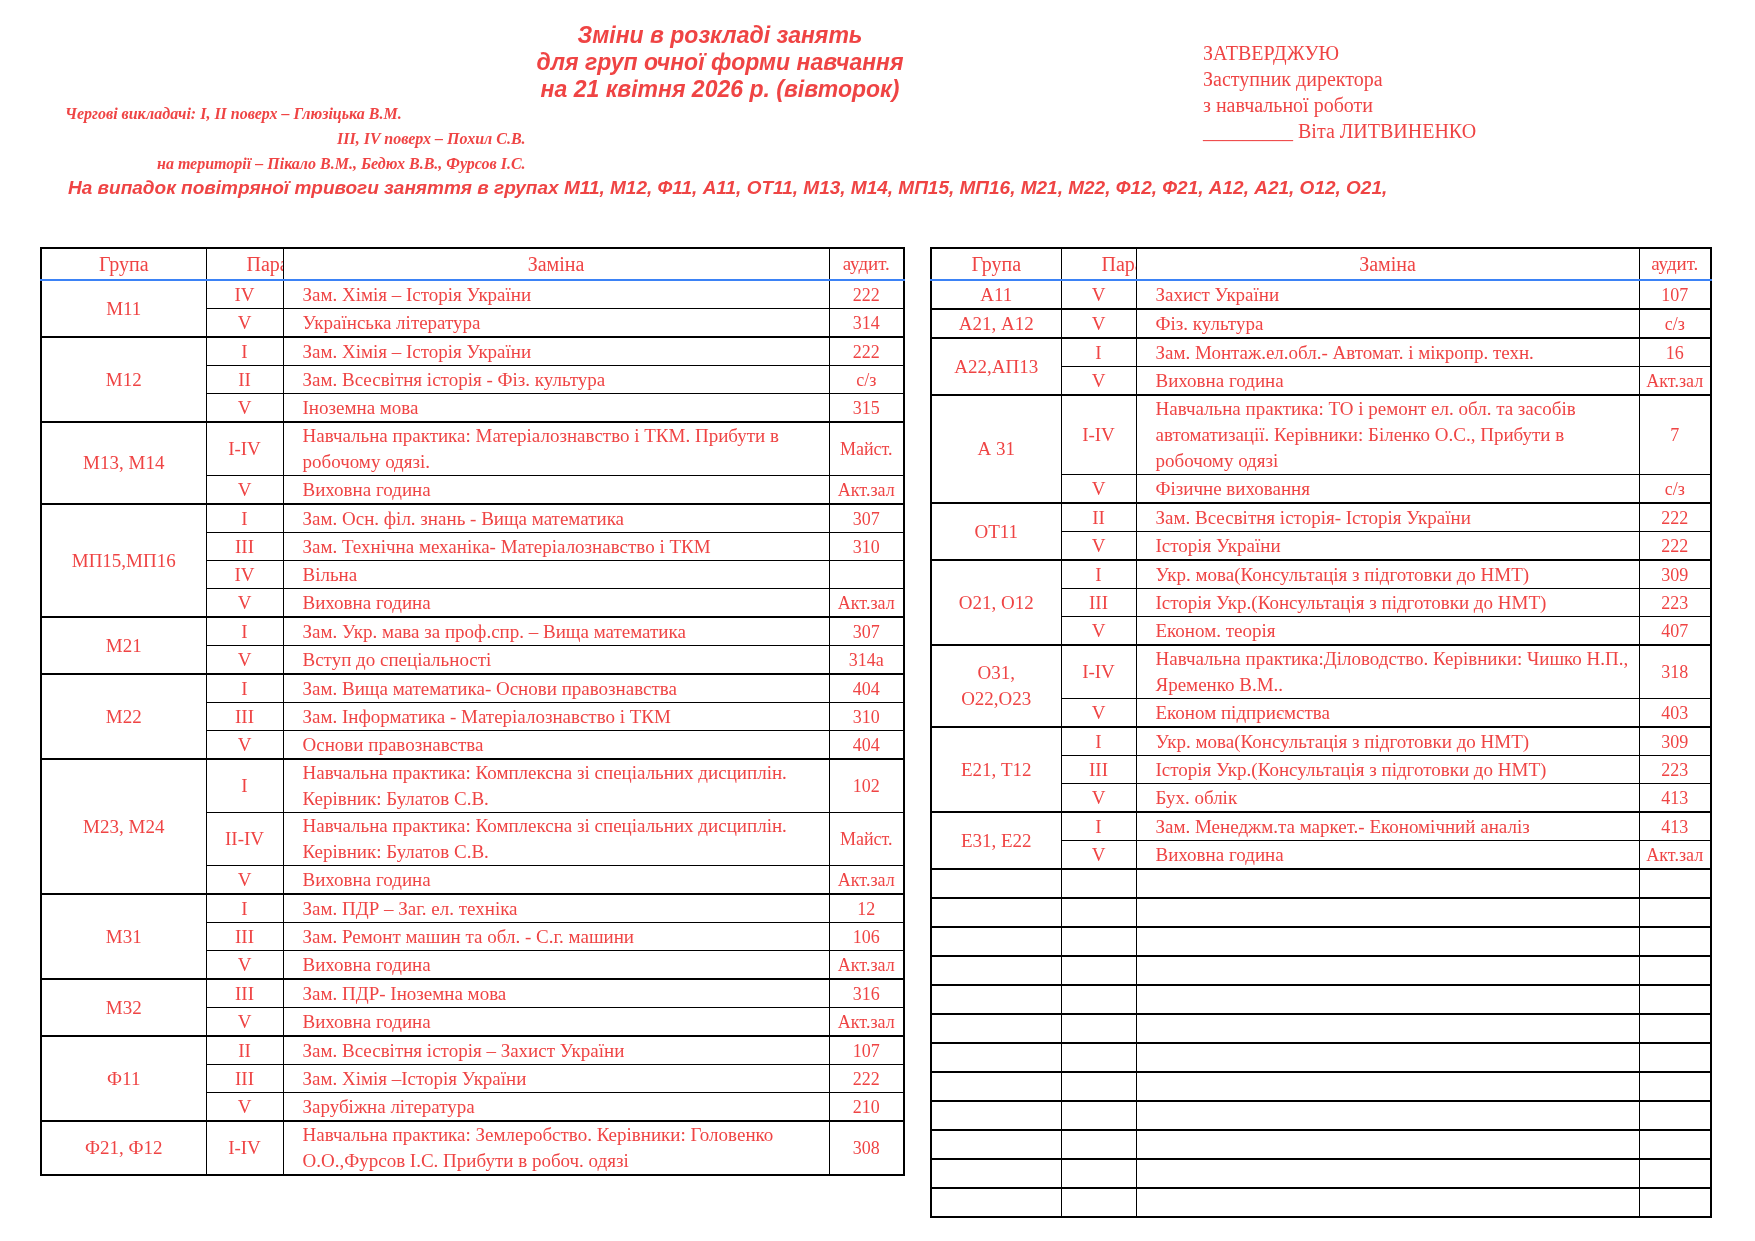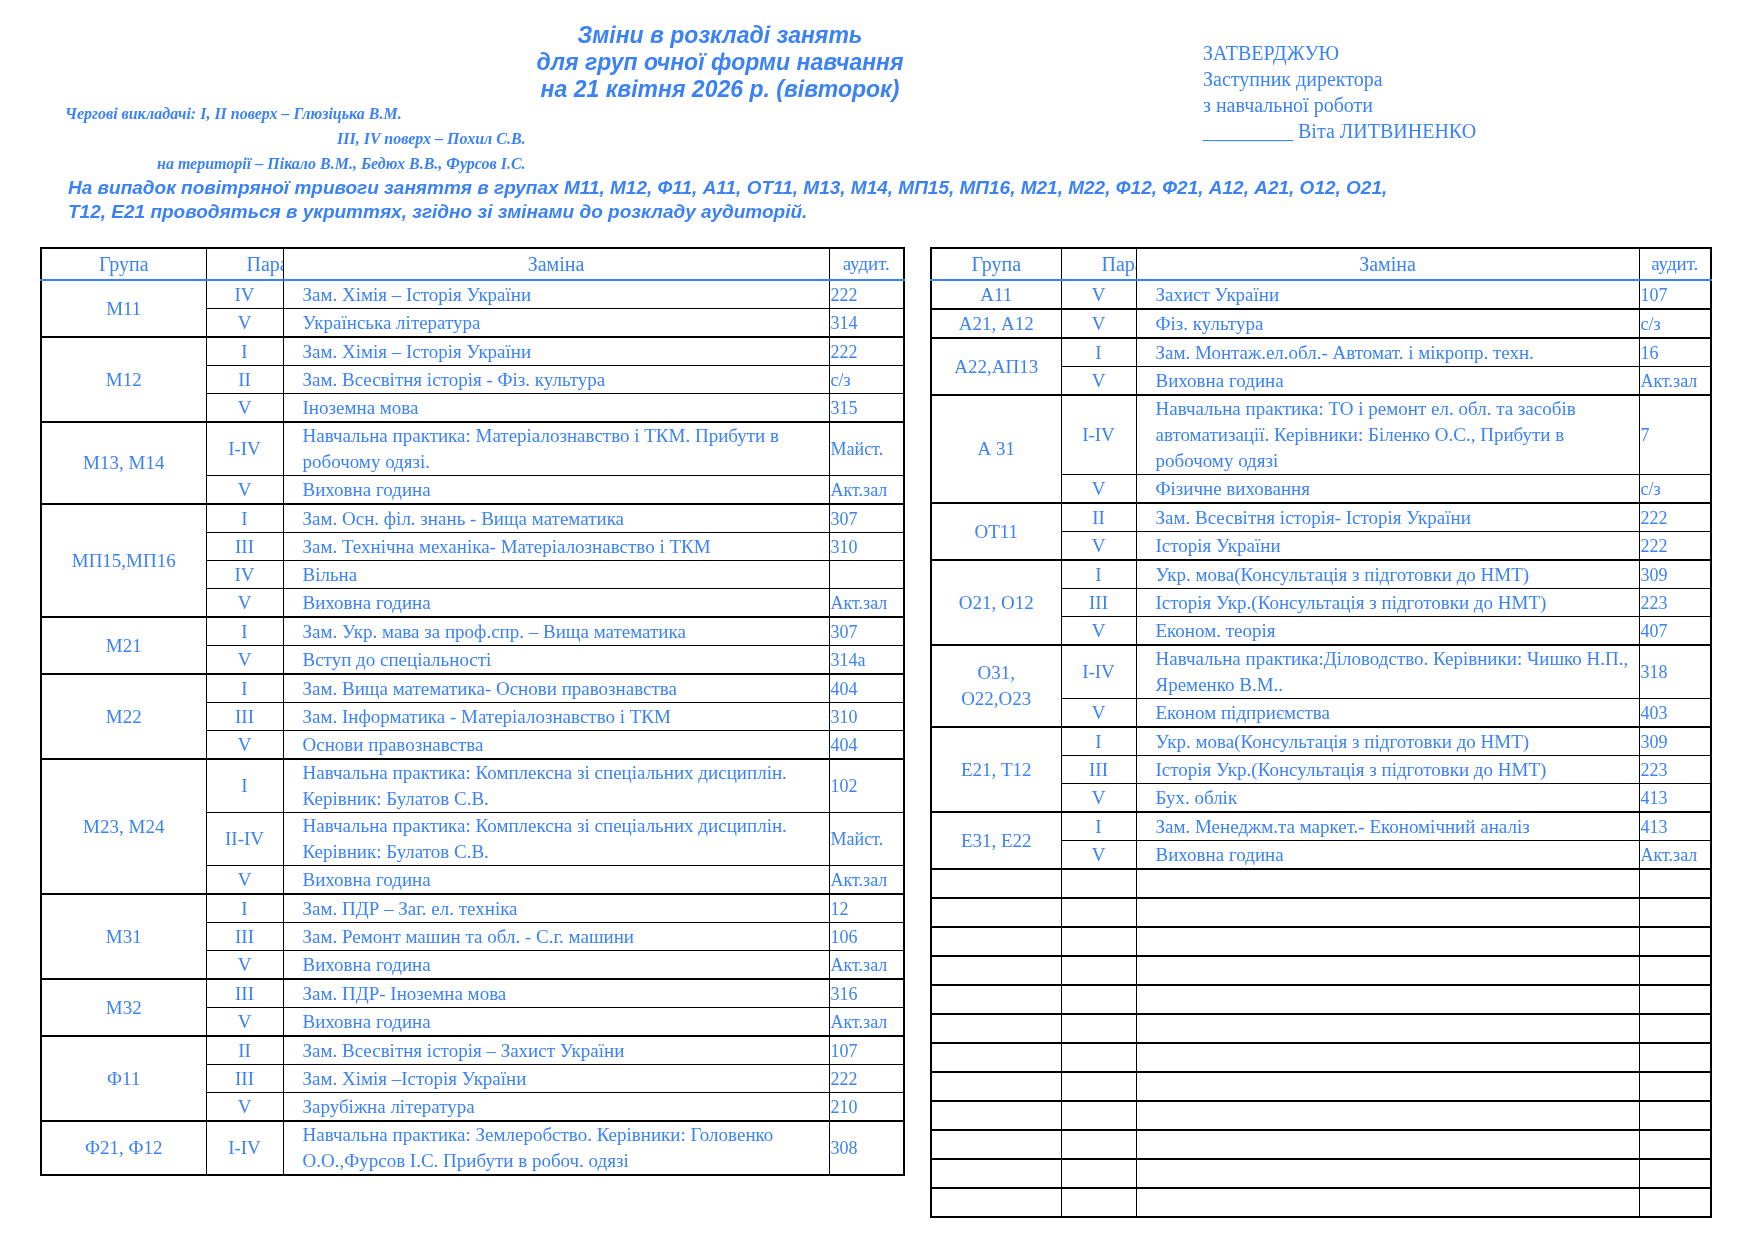--- a/index.html
+++ b/index.html
@@ -1,16 +1,16 @@
 <!DOCTYPE html>
 <html><head>
 <meta charset="utf-8">
 <style>
   html,body{margin:0;padding:0;background:#fff;}
-  .page{position:relative;width:1755px;height:1241px;background:#ffffff;color:#3b82f6;
+  .page{position:relative;width:1755px;height:1241px;background:#ffffff;color:#ef4444;
         font-family:"Liberation Serif",serif;overflow:hidden;}
 
   
   .title{position:absolute;left:0;top:22px;width:1440px;text-align:center;
          font-family:"Liberation Sans",sans-serif;font-weight:bold;font-style:italic;
          font-size:23px;line-height:27px;}
   .approval{position:absolute;left:1203px;top:40px;font-size:20px;line-height:26px;}
   .duty{position:absolute;left:65px;top:101px;
         font-family:Liberation Serif, serif;font-weight:bold;font-style:italic;
         font-size:16px;line-height:25px;white-space:nowrap;}
@@ -31,21 +31,21 @@
   #right-table col.c-s{width:503px;} #right-table col.c-r{width:72px;}
 
   th,td{border:1px solid #000;padding:0 4px;overflow:hidden;}
   th{height:30px;font-size:20px;font-weight:normal;border-bottom:2px solid #3b82f6;}
   th.p{font-size:20px;padding-left:40px;}
   th.r{font-size:19px;}
   td{height:27px;font-size:19px;line-height:26px;vertical-align:middle;}
   td.g{text-align:center;white-space:pre-line;}
   td.p{text-align:center;}
   td.s{text-align:left;padding-left:19px;}
-  td.r{font-size:18px;padding:0 1px;}
+  td.r{text-align:center;font-size:18px;padding:0 1px;}
   tr.group-start td{border-top:2px solid #000;}
 </style>
 </head>
 <body>
 
 <div class="page">
 
   <div class="title">
     <div>Зміни в розкладі занять</div>
     <div>для груп очної форми навчання</div>
@@ -60,21 +60,20 @@
   </div>
 
   <div class="duty">
     <div class="d1">Чергові викладачі: І, ІІ поверх – Глюзіцька В.М.</div>
     <div class="d2">ІІІ, ІV поверх –  Похил С.В.</div>
     <div class="d3">на території –  Пікало В.М.,    Бедюх В.В.,   Фурсов І.С.</div>
   </div>
 
   <div class="alert">
     <div>На випадок повітряної тривоги заняття в групах М11, М12, Ф11, А11, ОТ11, М13, М14, МП15, МП16, М21, М22, Ф12, Ф21, А12, А21, О12, О21,</div>
-    <div>Т12, Е21 проводяться в укриттях, згідно зі змінами до розкладу аудиторій.</div>
   </div>
 
   <table class="sched" id="left-table">
     <colgroup>
         <col class="c-g">
         <col class="c-p">
         <col class="c-s">
         <col class="c-r">
       </colgroup>
     <thead>

